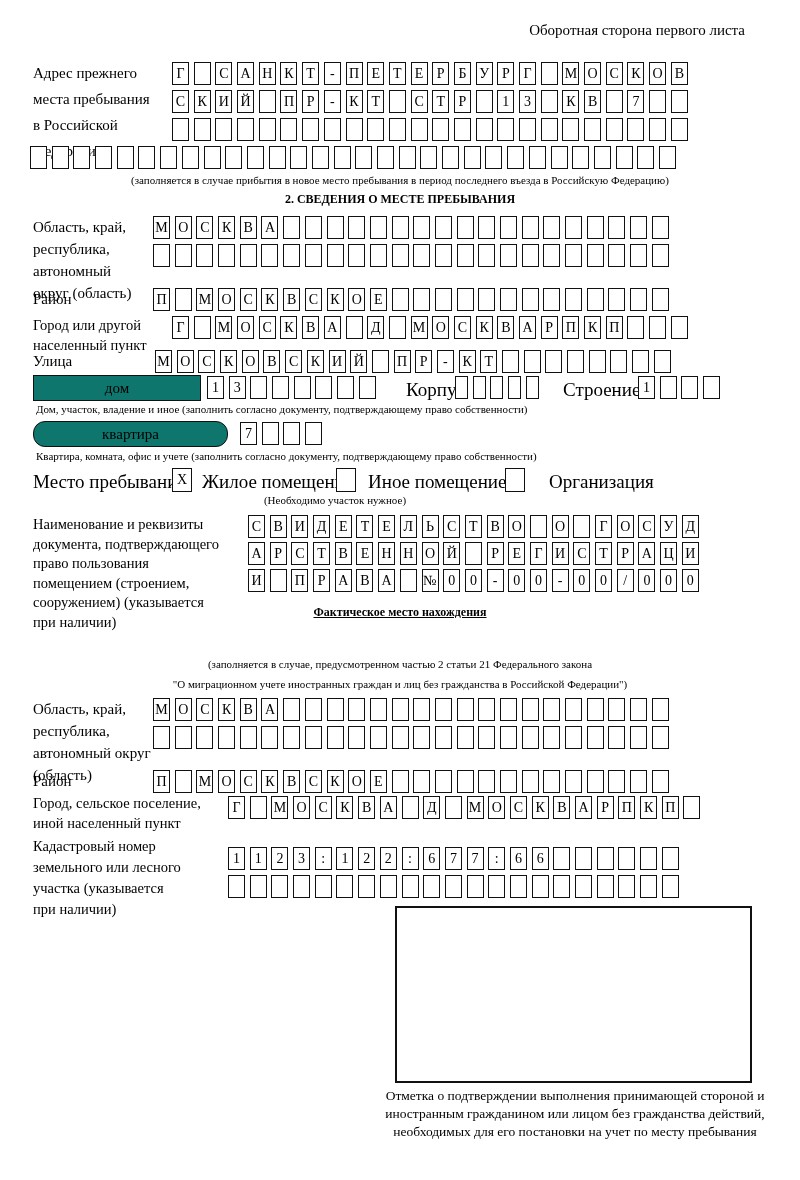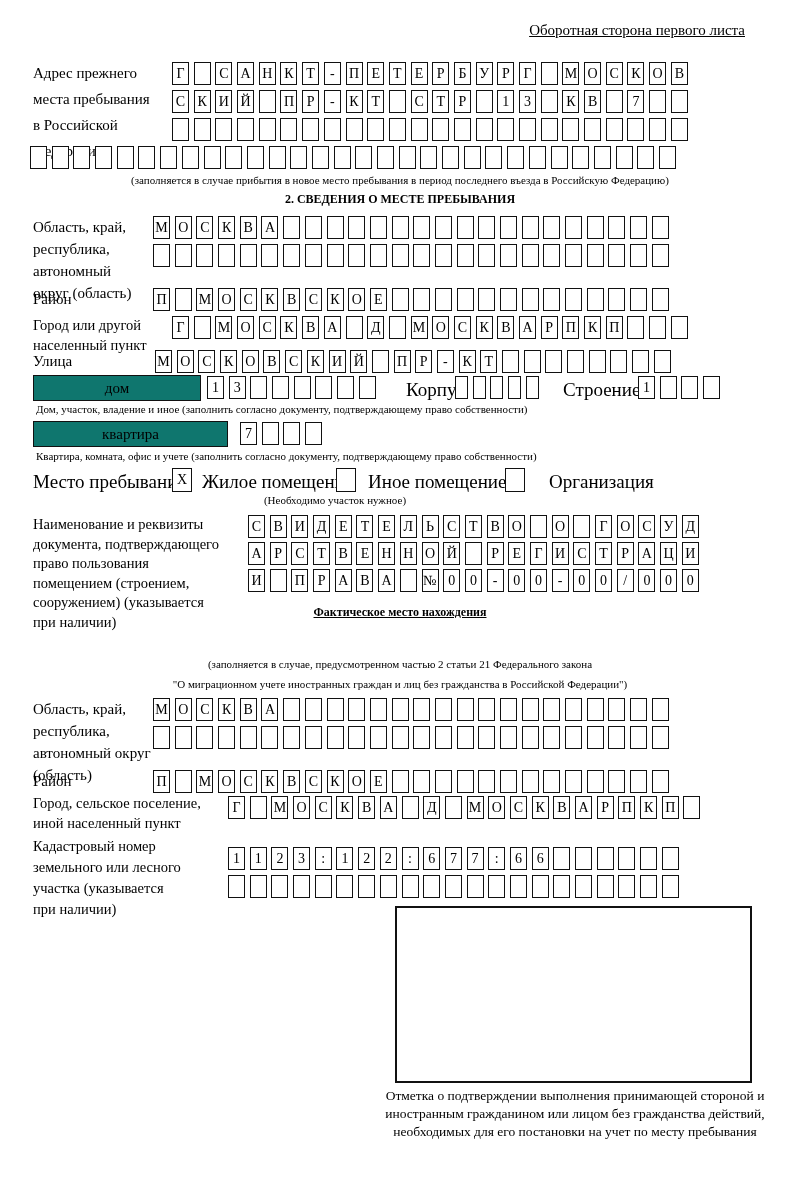--- a/index.html
+++ b/index.html
@@ -32,21 +32,21 @@
     display:flex; align-items:center; justify-content:center; font-size:14px; background:#fff;
   }
   .inline-lbl { position:absolute; font-size:19px; }
   .stampbox { position:absolute; border:2px solid #111; background:#fff; }
   .caption { position:absolute; font-size:13.5px; line-height:18px; text-align:center; }
   .header { position:absolute; font-size:15px; }
 </style>
 </head>
 <body>
 
-<div class="header" style="top:22px; right:55px;text-decoration:underline;">Оборотная сторона первого листа</div>
+<div class="header" style="top:22px; right:55px;">Оборотная сторона первого листа</div>
 
 <div class="lbl" style="left:33px; top:60px; width:150px;">Адрес прежнего
 места пребывания
 в Российской
 Федерации</div>
 <div class="cellrow" style="left:172px; top:62px;">
     <span class="cell">Г</span>
     <span class="cell"></span>
     <span class="cell">С</span>
     <span class="cell">А</span>
@@ -322,21 +322,21 @@
   </div>
 <div class="inline-lbl" style="left:563px; top:379px;">Строение</div>
 <div class="cellrow" style="left:638px; top:376px;">
     <span class="cell">1</span>
     <span class="cell"></span>
     <span class="cell"></span>
     <span class="cell"></span>
   </div>
 <div class="note" style="left:36px; top:403px; text-align:left;">Дом, участок, владение и иное (заполнить согласно документу, подтверждающему право собственности)</div>
 
-<div class="longbox" style="left:33px; top:421px; width:195px;">квартира</div>
+<div class="longbox" style="left:33px; top:421px; width:195px;border-radius:12px;">квартира</div>
 <div class="cellrow" style="left:240px; top:422px;">
     <span class="cell">7</span>
     <span class="cell"></span>
     <span class="cell"></span>
     <span class="cell"></span>
   </div>
 <div class="note" style="left:36px; top:450px; text-align:left;">Квартира, комната, офис и учете (заполнить согласно документу, подтверждающему право собственности)</div>
 
 <div class="inline-lbl" style="left:33px; top:471px;">Место пребывания:</div>
 <div class="chk" style="left:172px; top:468px;">X</div>

